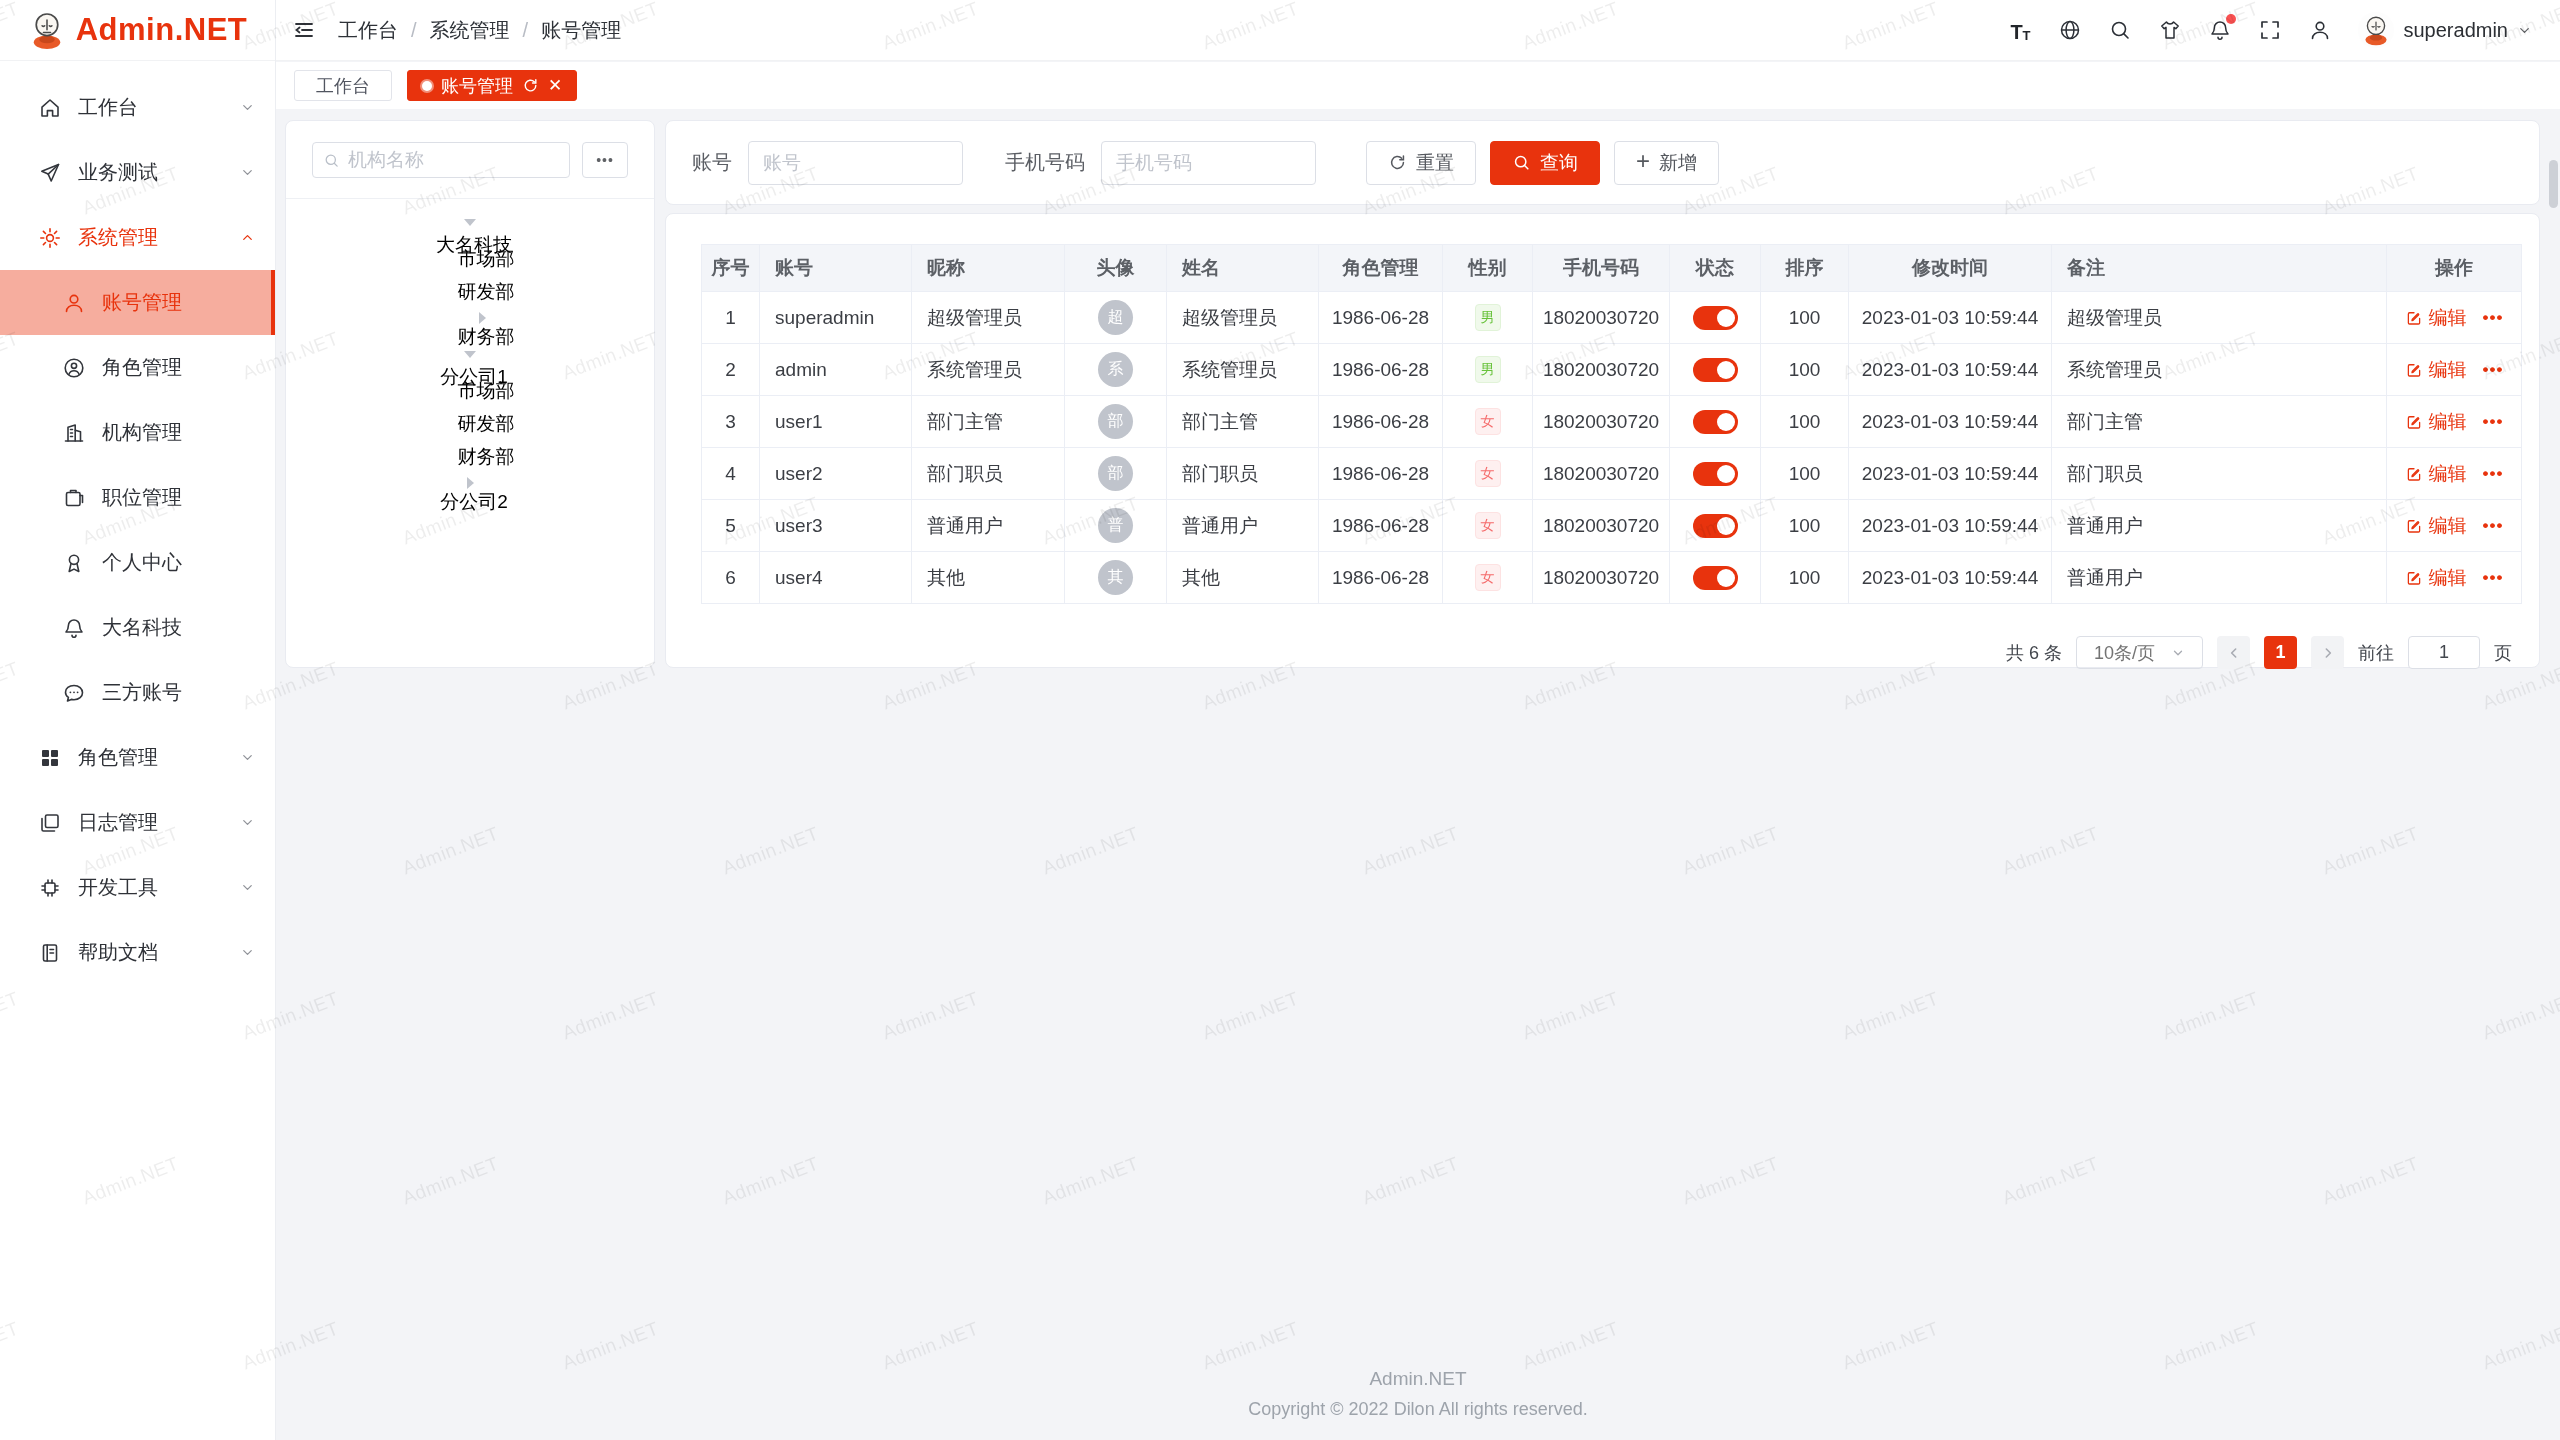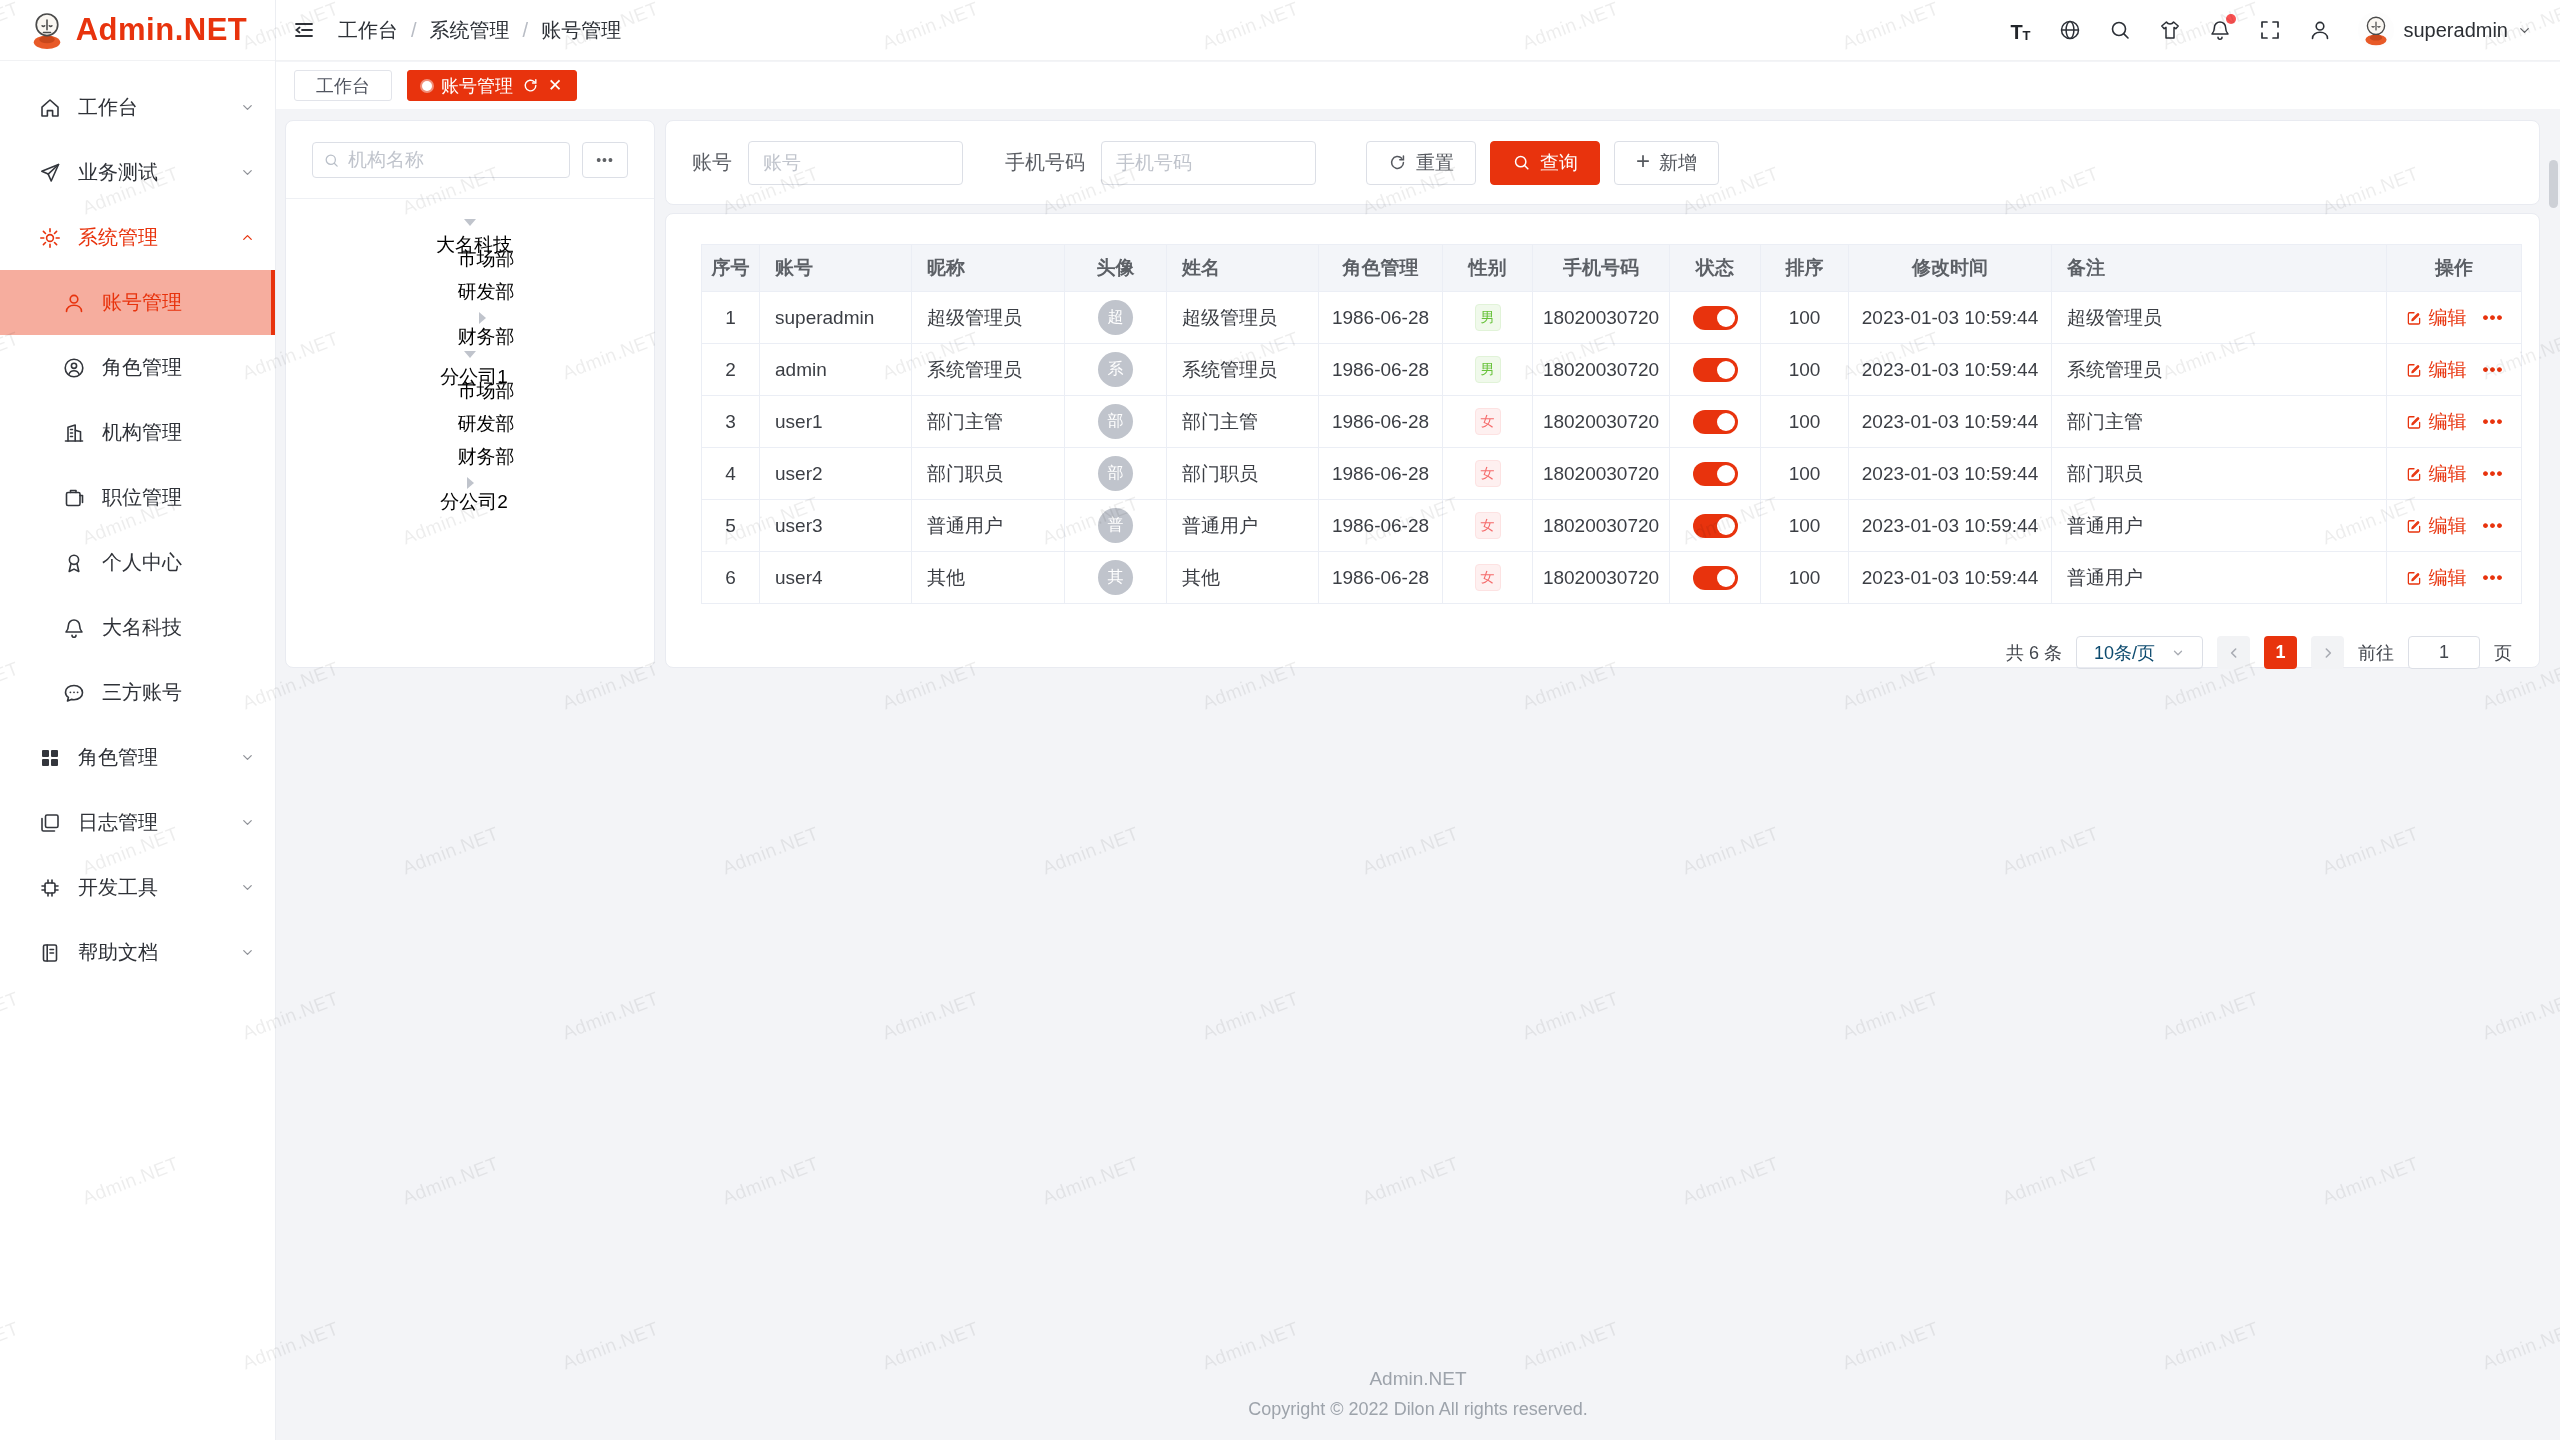--- a/index.html
+++ b/index.html
@@ -96,21 +96,21 @@
   .g-badge.male { background:#f0f9eb; border:1px solid #e1f3d8; color:#67c23a; }
   .g-badge.female { background:#fef0f0; border:1px solid #fde2e2; color:#f56c6c; }
   .toggle { width:45px; height:24px; border-radius:12px; background:#e8330d; position:relative; margin:0 auto; cursor:pointer; }
   .toggle .knob { position:absolute; right:3px; top:3px; width:18px; height:18px; border-radius:50%; background:#fff; }
   .ops { display:flex; align-items:center; justify-content:center; gap:16px; color:#e8330d; }
   .op-edit { display:flex; align-items:center; gap:6px; cursor:pointer; }
   .op-edit .b-ic { width:18px; height:18px; }
   .op-more { font-weight:bold; letter-spacing:1px; cursor:pointer; font-size:17px; }
 
   .pager { position:absolute; right:27px; top:422px; display:flex; align-items:center; gap:14px; font-size:18px; color:#43474e; }
-  .page-size { width:127px; height:33px; border:1px solid #dcdfe6; border-radius:4px; display:flex; align-items:center; justify-content:center; gap:16px; color:#0c4a6e; cursor:pointer; }
+  .page-size { width:127px; height:33px; border:1px solid #dcdfe6; border-radius:4px; display:flex; align-items:center; justify-content:center; gap:16px; color:#737373; cursor:pointer; }
   .pg { width:33px; height:33px; border:none; border-radius:4px; background:#f2f3f5; display:flex; align-items:center; justify-content:center; color:#a8abb2; cursor:pointer; }
   .pg.num { background:#e8330d; color:#fff; font-size:18px; font-weight:bold; }
   .pg svg { width:16px; height:16px; }
   .goto { width:72px; height:33px; border:1px solid #dcdfe6; border-radius:4px; text-align:center; font-size:18px; font-family:inherit; color:#43474e; outline:none; }
 
   .footer { position:absolute; left:276px; right:0; top:1368px; text-align:center; color:#9da3ab; }
   .footer .f-title { font-size:19px; margin-bottom:9px; }
   .footer .f-copy { font-size:18px; }
 
   .scroll-thumb { position:absolute; right:2px; top:160px; width:9px; height:48px; border-radius:5px; background:#cdd0d6; z-index:3; }

